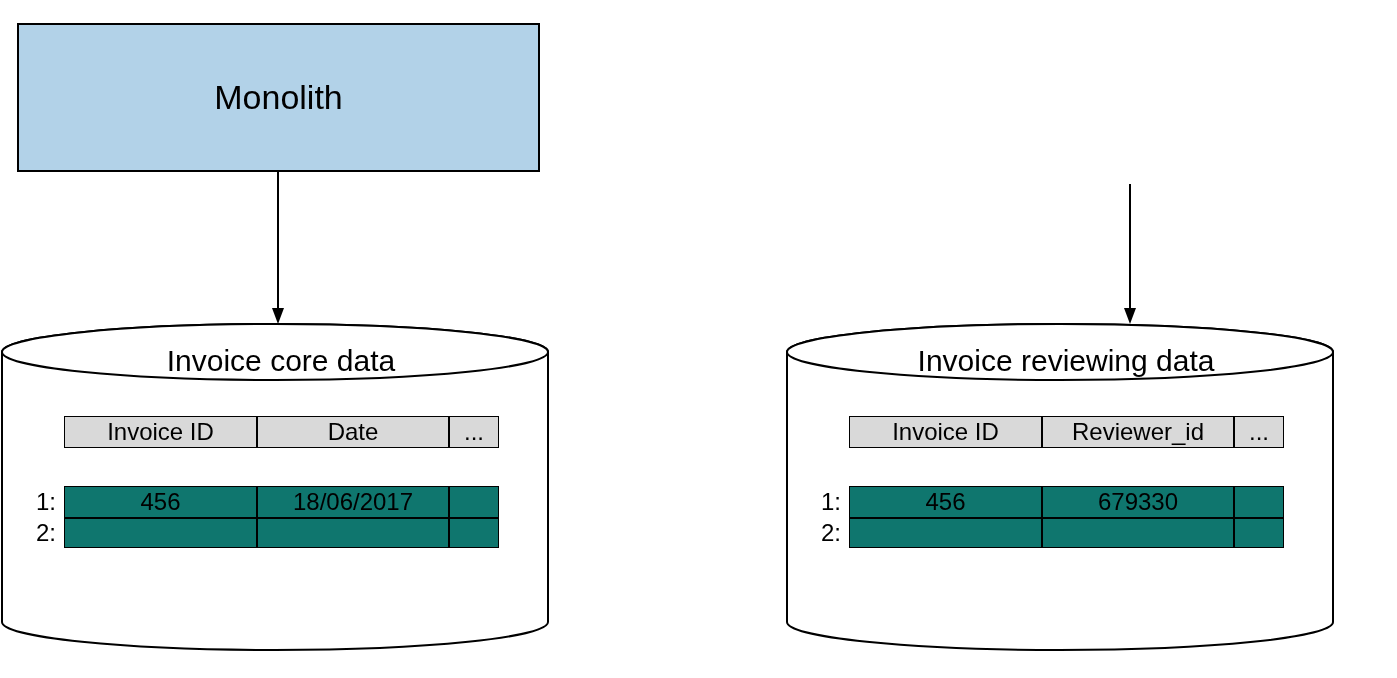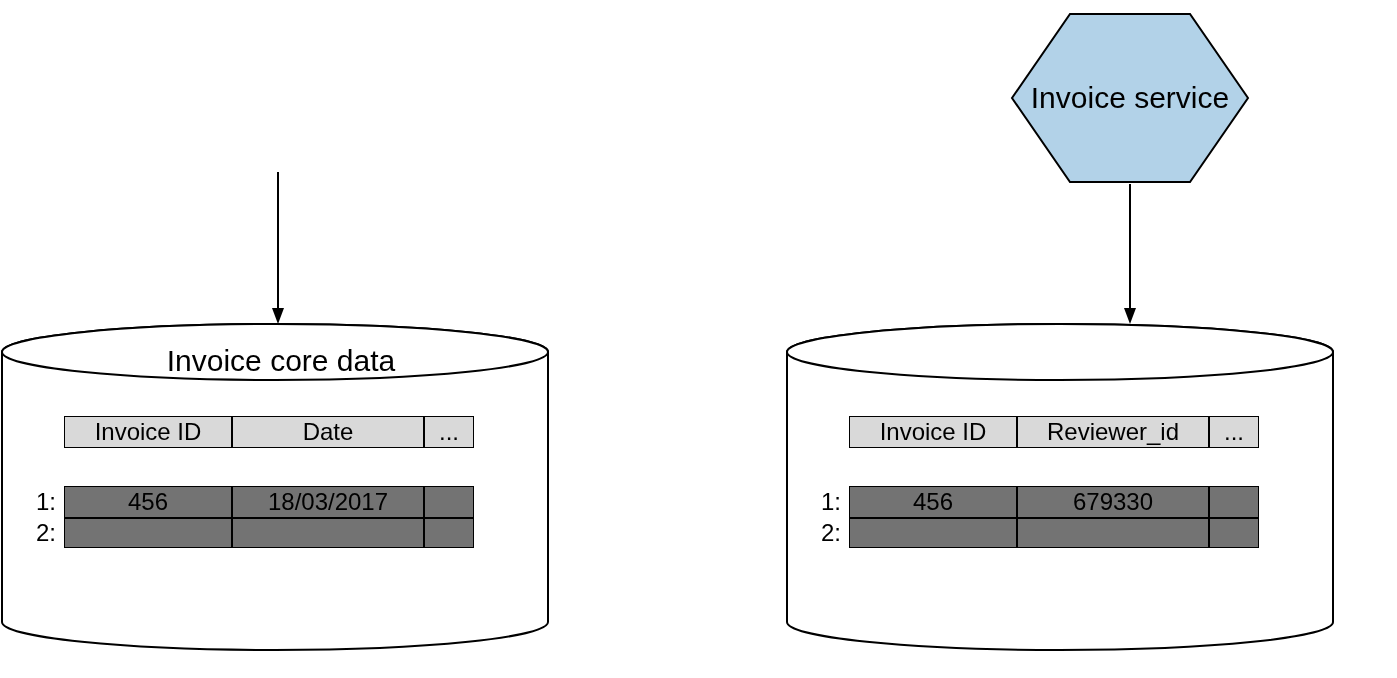--- a/index.html
+++ b/index.html
@@ -100,56 +100,51 @@
     text-align: center;
     vertical-align: middle;
     height: 30px;
     box-sizing: border-box;
     border: 1px solid #000;
   }
   .db-table th {
     background: #d9d9d9;
   }
   .db-table td {
-    background: #737373;
+    background: #0f766e;
   }
   .spacer-row td, .spacer-row th {
     border: none !important;
     background: transparent !important;
     height: 38px;
   }
   .row-label {
     border: none !important;
     background: transparent !important;
   }
 
-  .col-a { width: 168px; }
+  .col-a { width: 193px; }
   .col-b { width: 192px; }
   .col-c { width: 50px; }
 
   
   .arrow-svg {
     position: absolute;
     overflow: visible;
   }
 </style>
 </head>
 <body>
 
 <div class="canvas">
 
-
-  <div class="hexagon-wrap">
-    <svg class="hexagon-svg" viewBox="0 0 240 172">
-      <polygon points="60,2 180,2 238,86 180,170 60,170 2,86" fill="#b2d2e8" stroke="#000" stroke-width="2"></polygon>
-    </svg>
-    <div class="hexagon-label">
-      <span>Invoice service</span>
-    </div>
+  <div class="monolith">
+    <span>Monolith</span>
   </div>
+
 
   <svg class="arrow-svg" style="left:268px; top:172px; width:20px; height:160px;">
     <defs>
       <marker id="ah1" markerWidth="10" markerHeight="10" refX="6" refY="3" orient="auto">
         <path d="M0,0 L0,6 L8,3 z" fill="#000"></path>
       </marker>
     </defs>
     <line x1="10" y1="0" x2="10" y2="148" stroke="#000" stroke-width="2" marker-end="url(#ah1)"></line>
   </svg>
 
@@ -180,39 +175,40 @@
       </tr>
       <tr class="spacer-row">
             <td></td>
             <td></td>
             <td></td>
             <td></td>
           </tr>
       <tr>
         <td class="row-label label-cell">1:</td>
         <td class="col-a">456</td>
-        <td class="col-b">18/03/2017</td>
+        <td class="col-b">18/06/2017</td>
         <td class="col-c"></td>
       </tr>
       <tr>
         <td class="row-label label-cell">2:</td>
         <td class="col-a"></td>
         <td class="col-b"></td>
         <td class="col-c"></td>
       </tr>
     </tbody>
       </table>
   </div>
 
   <div class="db db-right">
     <svg viewBox="0 0 550 330">
       <ellipse cx="275" cy="30" rx="273" ry="28" fill="#fff" stroke="#000" stroke-width="2"></ellipse>
       <path d="M2,30 L2,300 A273,28 0 0 0 548,300 L548,30" fill="#fff" stroke="#000" stroke-width="2"></path>
       <ellipse cx="275" cy="30" rx="273" ry="28" fill="#fff" stroke="#000" stroke-width="2"></ellipse>
     </svg>
+    <div class="db-title">Invoice reviewing data</div>
 
     <table class="db-table" style="left:28px; top:94px;">
       <tbody>
           <tr>
         <th class="row-label label-cell"></th>
         <th class="col-a">Invoice ID</th>
         <th class="col-b">Reviewer_id</th>
         <th class="col-c">...</th>
       </tr>
       <tr class="spacer-row">

